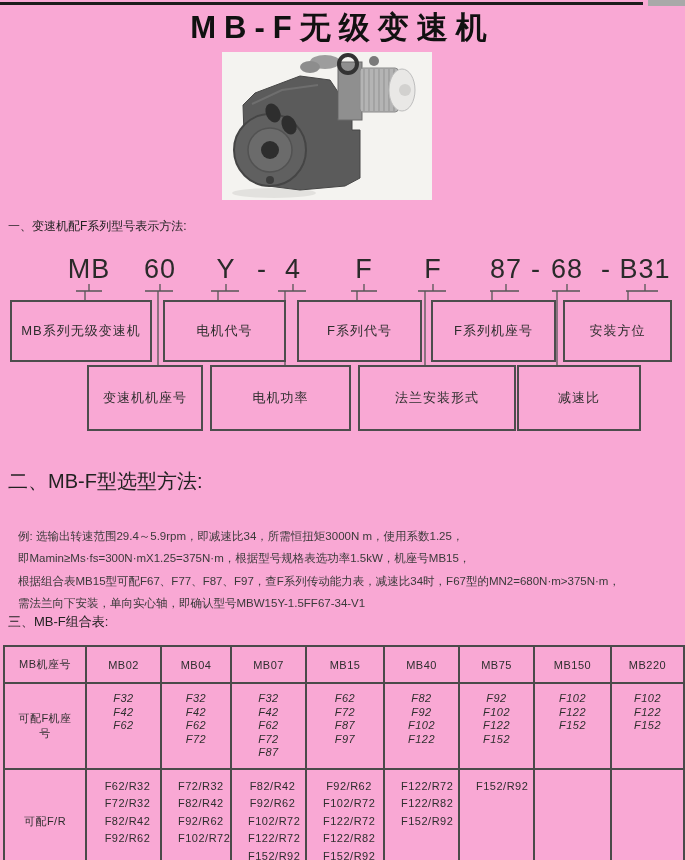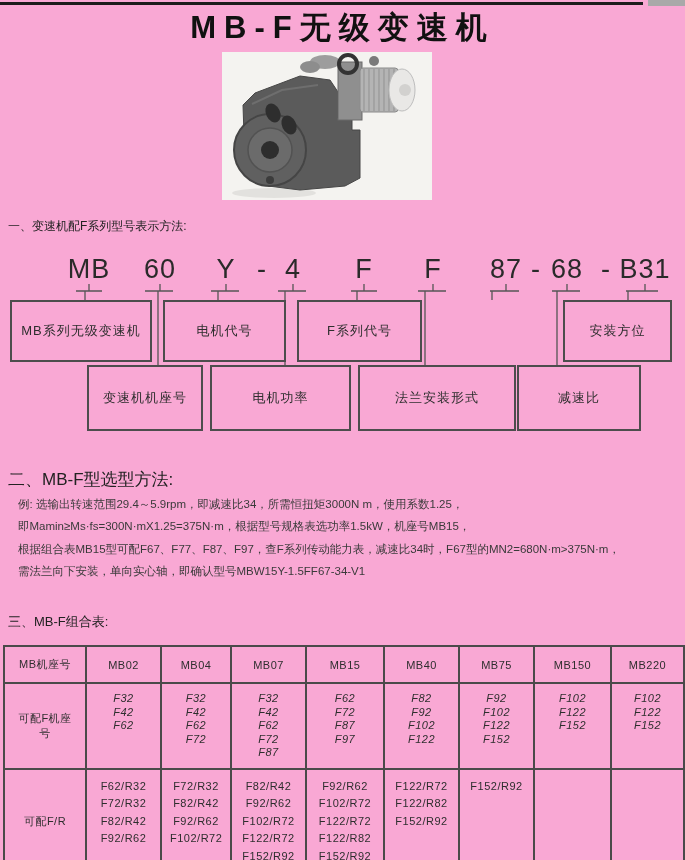--- a/index.html
+++ b/index.html
@@ -15,51 +15,51 @@
   .top-rule{position:absolute;left:0;top:2px;width:643px;height:3px;background:#1c1c1c;}
   .corner-mark{position:absolute;left:648px;top:0;width:37px;height:6px;background:#a9a9a9;}
   
   .page-title{
     position:absolute;left:0;top:7px;width:100%;text-align:center;
     font-size:31px;font-weight:bold;letter-spacing:8px;color:#111;white-space:nowrap;
   }
   
   .sec-heading{position:absolute;left:8px;color:#222;white-space:nowrap;}
   .sec1{top:218px;font-size:12px;}
-  .sec2{top:468px;font-size:17px;}
+  .sec2{top:468px;font-size:20px;}
   .sec3{top:613px;font-size:13px;}
   
   .code-part{
     position:absolute;top:254px;transform:translateX(-50%);
     font-size:27px;color:#2a2a2a;white-space:nowrap;letter-spacing:1px;
   }
   .connector-svg{position:absolute;left:0;top:0;width:685px;height:440px;pointer-events:none;}
   .label-box{
     position:absolute;border:2px solid #4d4d4d;background:transparent;
     display:flex;align-items:center;justify-content:center;
     font-size:13px;color:#2e2e2e;letter-spacing:1px;white-space:nowrap;
   }
   
-  .ex-line{position:absolute;left:18px;font-size:11.5px;color:#3a3a3a;white-space:nowrap;}
+  .ex-line{position:absolute;left:18px;font-size:11.5px;color:#3a3a3a;white-space:nowrap;margin-top:32px;}
   
   .photo{position:absolute;left:222px;top:52px;}
   
   table.combo{
     position:absolute;left:3px;top:645px;width:680px;
     border-collapse:collapse;table-layout:fixed;
   }
   table.combo td{
     border:2px solid #4a4a4a;font-size:11px;color:#2e2e2e;
     text-align:center;padding:8px;letter-spacing:0.5px;overflow:hidden;
   }
   td.hd{vertical-align:middle;font-size:11.5px;}
   td.rowlab{vertical-align:middle;font-size:11.5px;}
   td.cells{vertical-align:top;padding-top:5px;}
   tr.r2 .cl{line-height:13.5px;font-style:italic;}
-  tr.r3 .cl{line-height:17.5px;}
+  tr.r3 .cl{line-height:17.5px;margin-left:8px;}
 </style>
 </head>
 <body>
 
 <div id="canvas">
 
   <div class="top-rule"></div>
   <div class="corner-mark"></div>
 
   <div class="page-title">MB-F无级变速机</div>
@@ -125,20 +125,21 @@
       <path d="M433,284 V291 M418,291 H446 M425,291 V365"></path>
       <path d="M506,284 V291 M490,291 H519 M492,291 V300"></path>
       <path d="M567,284 V291 M552,291 H580 M557,291 V365"></path>
       <path d="M645,284 V291 M626,291 H658 M628,291 V300"></path>
     </g>
   </svg>
 
   <div class="label-box" style="left:10px;top:300px;width:138px;height:58px">MB系列无级变速机</div>
   <div class="label-box" style="left:163px;top:300px;width:119px;height:58px">电机代号</div>
   <div class="label-box" style="left:297px;top:300px;width:121px;height:58px">F系列代号</div>
+  <div class="label-box" style="left:431px;top:300px;width:121px;height:58px">F系列机座号</div>
   <div class="label-box" style="left:563px;top:300px;width:105px;height:58px">安装方位</div>
 
   <div class="label-box" style="left:87px;top:365px;width:112px;height:62px">变速机机座号</div>
   <div class="label-box" style="left:210px;top:365px;width:137px;height:62px">电机功率</div>
   <div class="label-box" style="left:517px;top:365px;width:120px;height:62px">减速比</div>
   <div class="label-box" style="left:358px;top:365px;width:154px;height:62px">法兰安装形式</div>
 
   <div class="sec-heading sec2">二、MB-F型选型方法:</div>
 
   <div class="ex-line" style="top:497px">例: 选输出转速范围29.4～5.9rpm，即减速比34，所需恒扭矩3000N m，使用系数1.25，</div>

